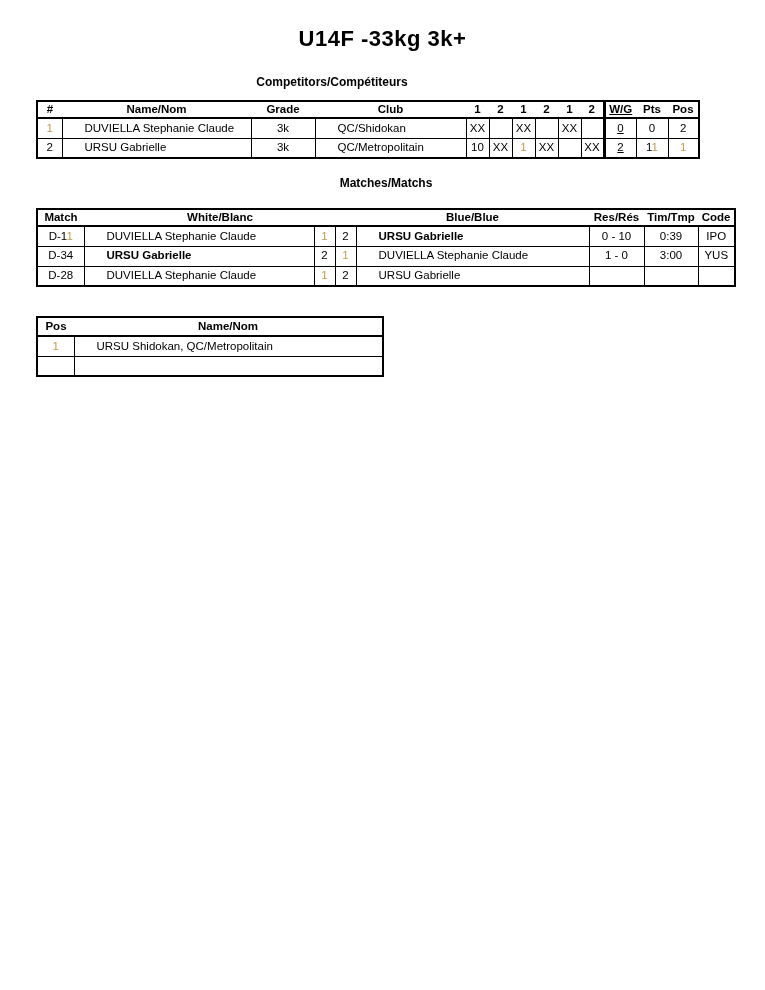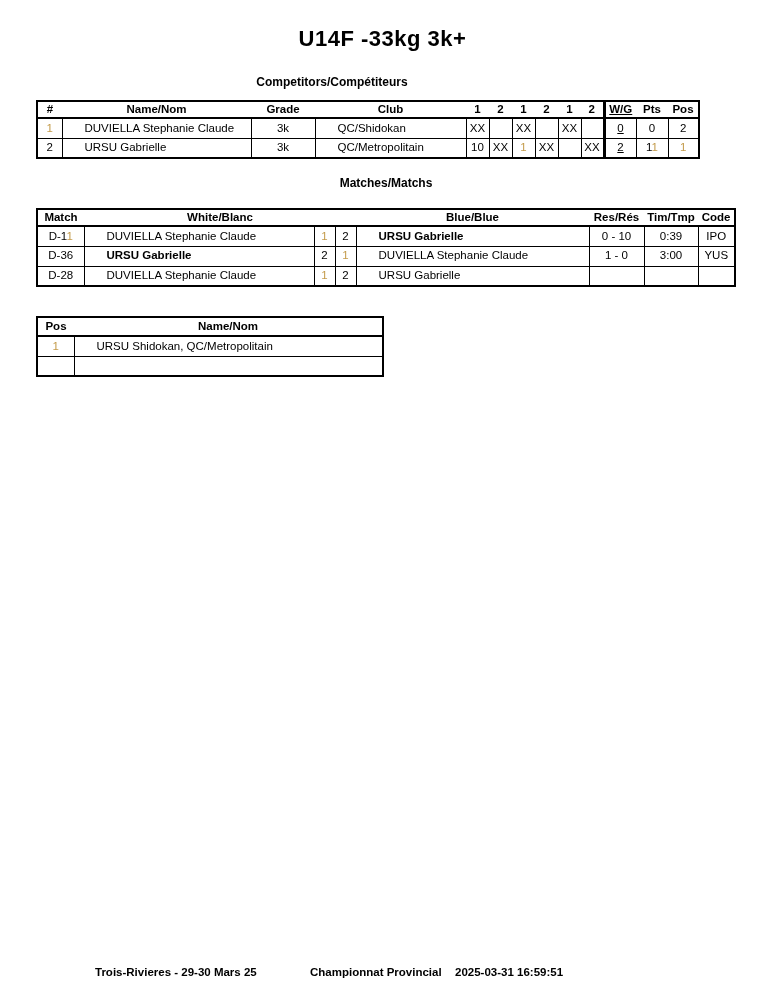--- a/index.html
+++ b/index.html
@@ -143,21 +143,21 @@
         <td><span>D-1</span><span class="accent">1</span></td>
         <td class="left">DUVIELLA Stephanie Claude</td>
         <td class="accent">1</td>
         <td>2</td>
         <td class="left bold">URSU Gabrielle</td>
         <td>0 - 10</td>
         <td>0:39</td>
         <td>IPO</td>
       </tr>
       <tr>
-        <td><span>D-36</span><span class="accent"></span></td>
+        <td><span>D-34</span><span class="accent"></span></td>
         <td class="left bold">URSU Gabrielle</td>
         <td>2</td>
         <td class="accent">1</td>
         <td class="left">DUVIELLA Stephanie Claude</td>
         <td>1 - 0</td>
         <td>3:00</td>
         <td>YUS</td>
       </tr>
       <tr>
         <td><span>D-28</span><span class="accent"></span></td>
@@ -189,19 +189,14 @@
         <td class="accent">1</td>
         <td class="left">URSU Shidokan, QC/Metropolitain</td>
       </tr>
       <tr>
         <td></td>
         <td class="left"></td>
       </tr>
     </tbody>
   </table>
 
-  <div class="footer">
-    <span class="f1">Trois-Rivieres - 29-30 Mars 25</span>
-    <span class="f2">Championnat Provincial</span>
-    <span class="f3">2025-03-31 16:59:51</span>
-  </div>
 
 </div>
 
 </body></html>

